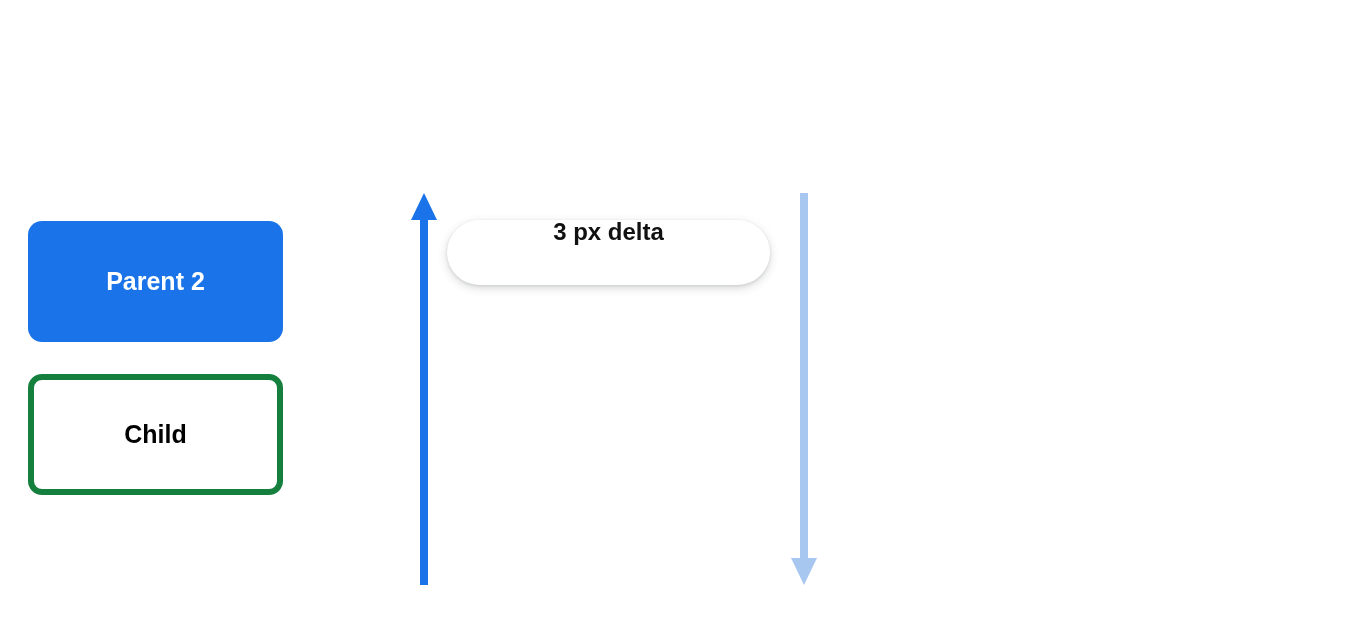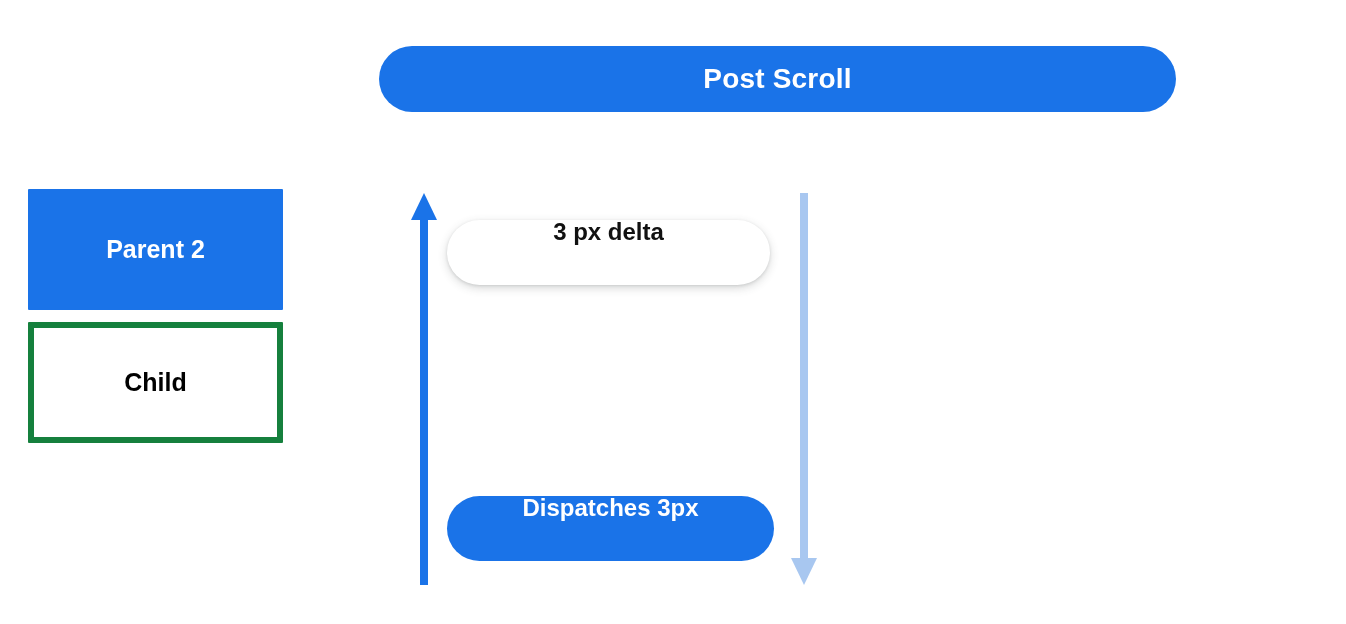--- a/index.html
+++ b/index.html
@@ -45,26 +45,27 @@
   
   .stack {
     position: absolute;
     left: 28px;
     top: 189px;
     width: 255px;
   }
   .node {
     width: 255px;
     height: 121px;
-    border-radius: 1px;
+    border-radius: 14px;
     display: flex;
     align-items: center;
     justify-content: center;
     box-sizing: border-box;
     margin-bottom: 12px;
+    margin-top: 32px;
   }
   .node:last-child { margin-bottom: 0; }
   .node .label {
     font-size: 25px;
     font-weight: bold;
     line-height: 1;
   }
   .node-filled {
     background: #1a73e8;
   }
@@ -132,23 +133,20 @@
   }
   .pill-dispatch .label {
     color: #ffffff;
   }
 </style>
 </head>
 <body>
 
 <div class="canvas">
 
-  <div class="title-pill">
-    <span class="label">Post Scroll</span>
-  </div>
 
   <div class="stack">
 
     <div class="node node-filled">
       <span class="label">Parent 2</span>
     </div>
 
 
     <div class="node node-outlined">
       <span class="label">Child</span>
@@ -167,17 +165,14 @@
     <svg width="36" height="392" viewBox="0 0 36 392" xmlns="http://www.w3.org/2000/svg">
       <rect x="14" y="0" width="8" height="368" fill="#a8c7f0"></rect>
       <polygon points="18,392 31,365 5,365" fill="#a8c7f0"></polygon>
     </svg>
   </div>
 
   <div class="pill pill-delta">
     <span class="label">3 px delta</span>
   </div>
 
-  <div class="pill pill-dispatch">
-    <span class="label">Dispatches 3px</span>
-  </div>
 
 </div>
 
 </body></html>

